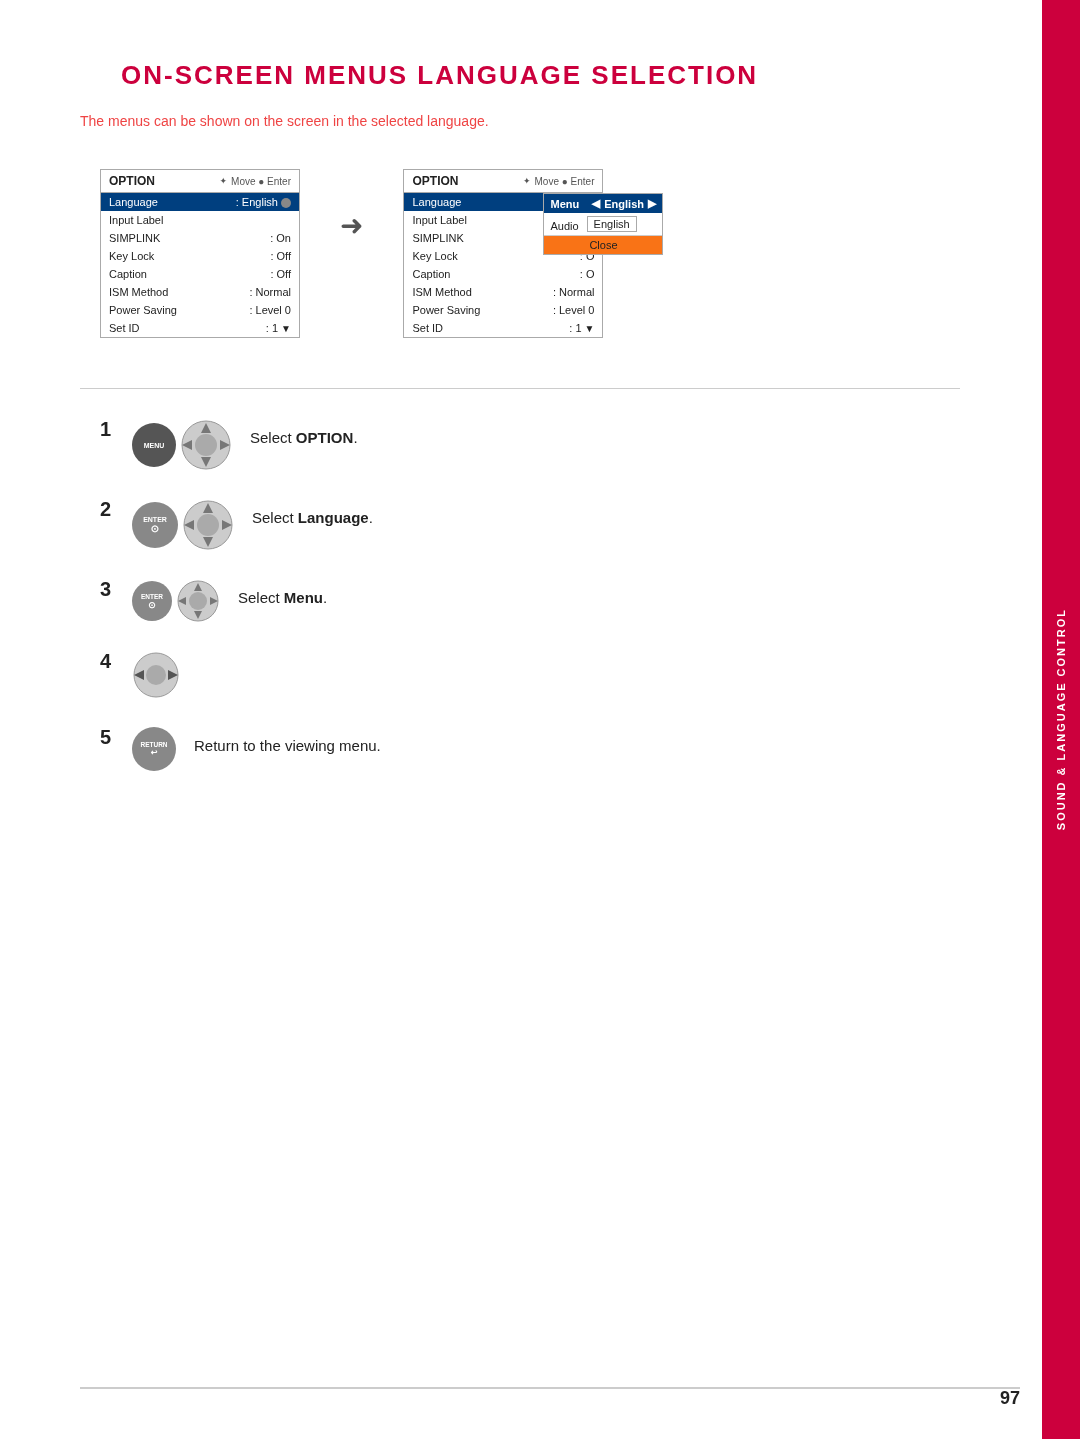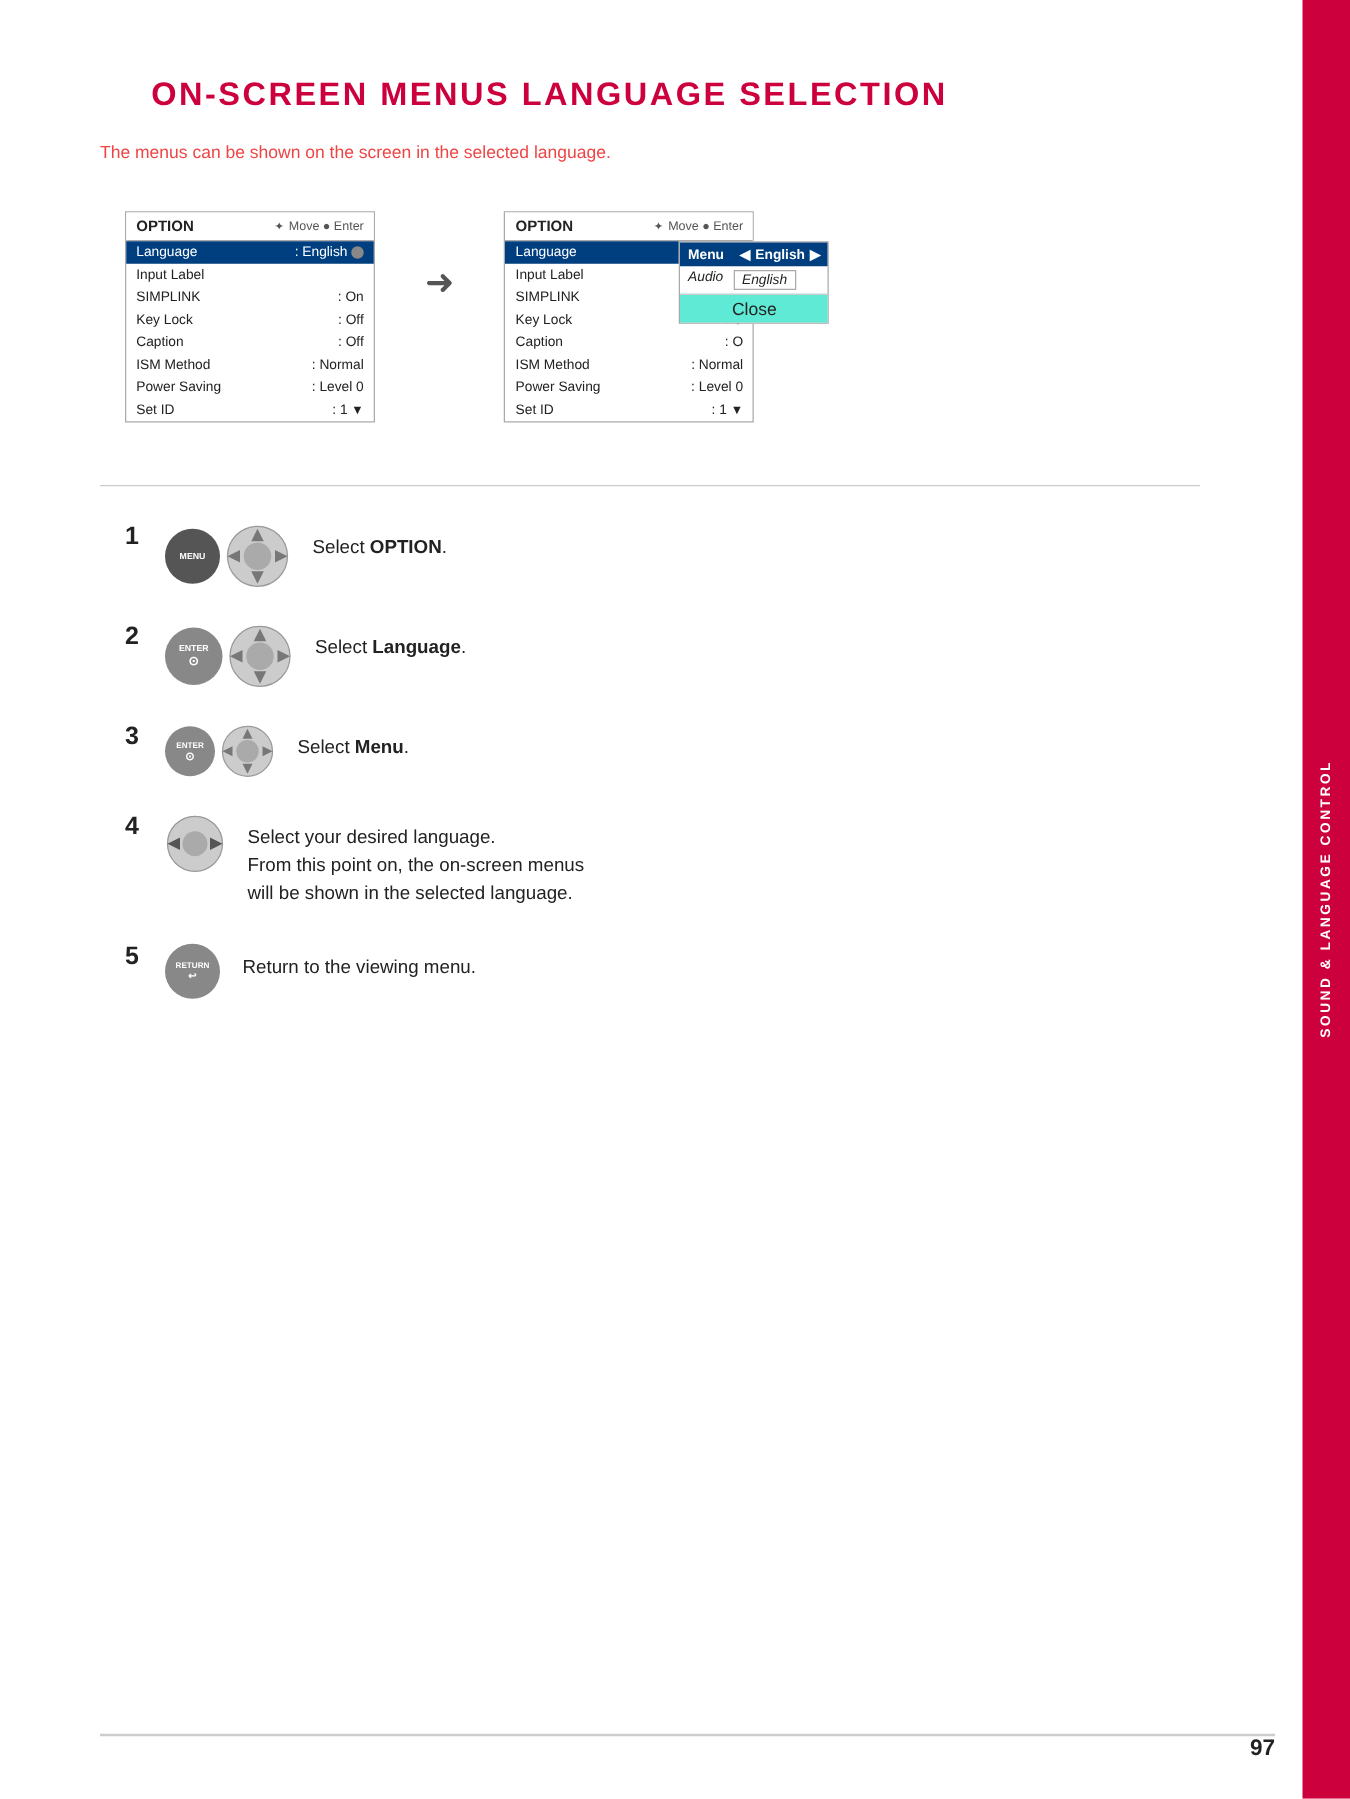--- a/index.html
+++ b/index.html
@@ -129,24 +129,24 @@
     }
 
     .popup-header-row .nav-arrows {
       display: flex;
       align-items: center;
       gap: 4px;
     }
 
     .popup-close-row {
       padding: 3px 10px;
-      font-size: 14px;
+      font-size: 11px;
       text-align: center;
       border-top: 1px solid #ccc;
-      background: #5eead4;
+      background: #f97316;
     }
 
     
     .divider {
       border: none;
       border-top: 1px solid #ccc;
       margin: 10px 0 30px 0;
     }
 
     
@@ -340,21 +340,21 @@
           <span class="diagram-row-label">Set ID</span>
           <span class="diagram-row-value">: 1 <span style="font-size:10px;">▼</span></span>
         </div>
       </div>
 
       <div class="popup-menu">
         <div class="popup-header-row">
           <span class="popup-label">Menu</span>
           <span class="nav-arrows">◀ <span>English</span> ▶</span>
         </div>
-        <div style="display:flex;align-items:flex-start;padding:3px 6px;font-size:11px;font-style:italic;">
+        <div style="display:flex;align-items:flex-end;padding:3px 6px;font-size:11px;">
           <span>Audio</span>
           <span style="margin-left:8px;background:#fff;border:1px solid #aaa;padding:1px 6px;font-size:11px;">English</span>
         </div>
         <div class="popup-close-row">
           <span>Close</span>
         </div>
       </div>
     </div>
   </div>
 
@@ -446,21 +446,20 @@
 
         <div style="position:relative;width:48px;height:48px;display:inline-flex;align-items:center;justify-content:center;">
           <svg width="48" height="48" viewBox="0 0 48 48">
             <circle cx="24" cy="24" r="22" fill="#ccc" stroke="#999" stroke-width="1"></circle>
             <polygon points="2,24 12,19 12,29" fill="#555"></polygon>
             <polygon points="46,24 36,19 36,29" fill="#555"></polygon>
             <circle cx="24" cy="24" r="10" fill="#aaa"></circle>
           </svg>
         </div>
       </div>
-      <div class="step-text">Select your desired language.<br>From this point on, the on-screen menus<br>will be shown in the selected language.</div>
     </div>
 
     <div class="step-row">
       <span class="step-number">5</span>
       <div class="step-icons">
 
         <div style="position:relative;display:inline-block;">
           <div style="width:44px;height:44px;border-radius:50%;background:#888;display:flex;align-items:center;justify-content:center;flex-direction:column;color:#fff;font-size:6.5px;font-weight:bold;text-align:center;">
             <span>RETURN</span>
             <span style="font-size:8px;">↩</span>

